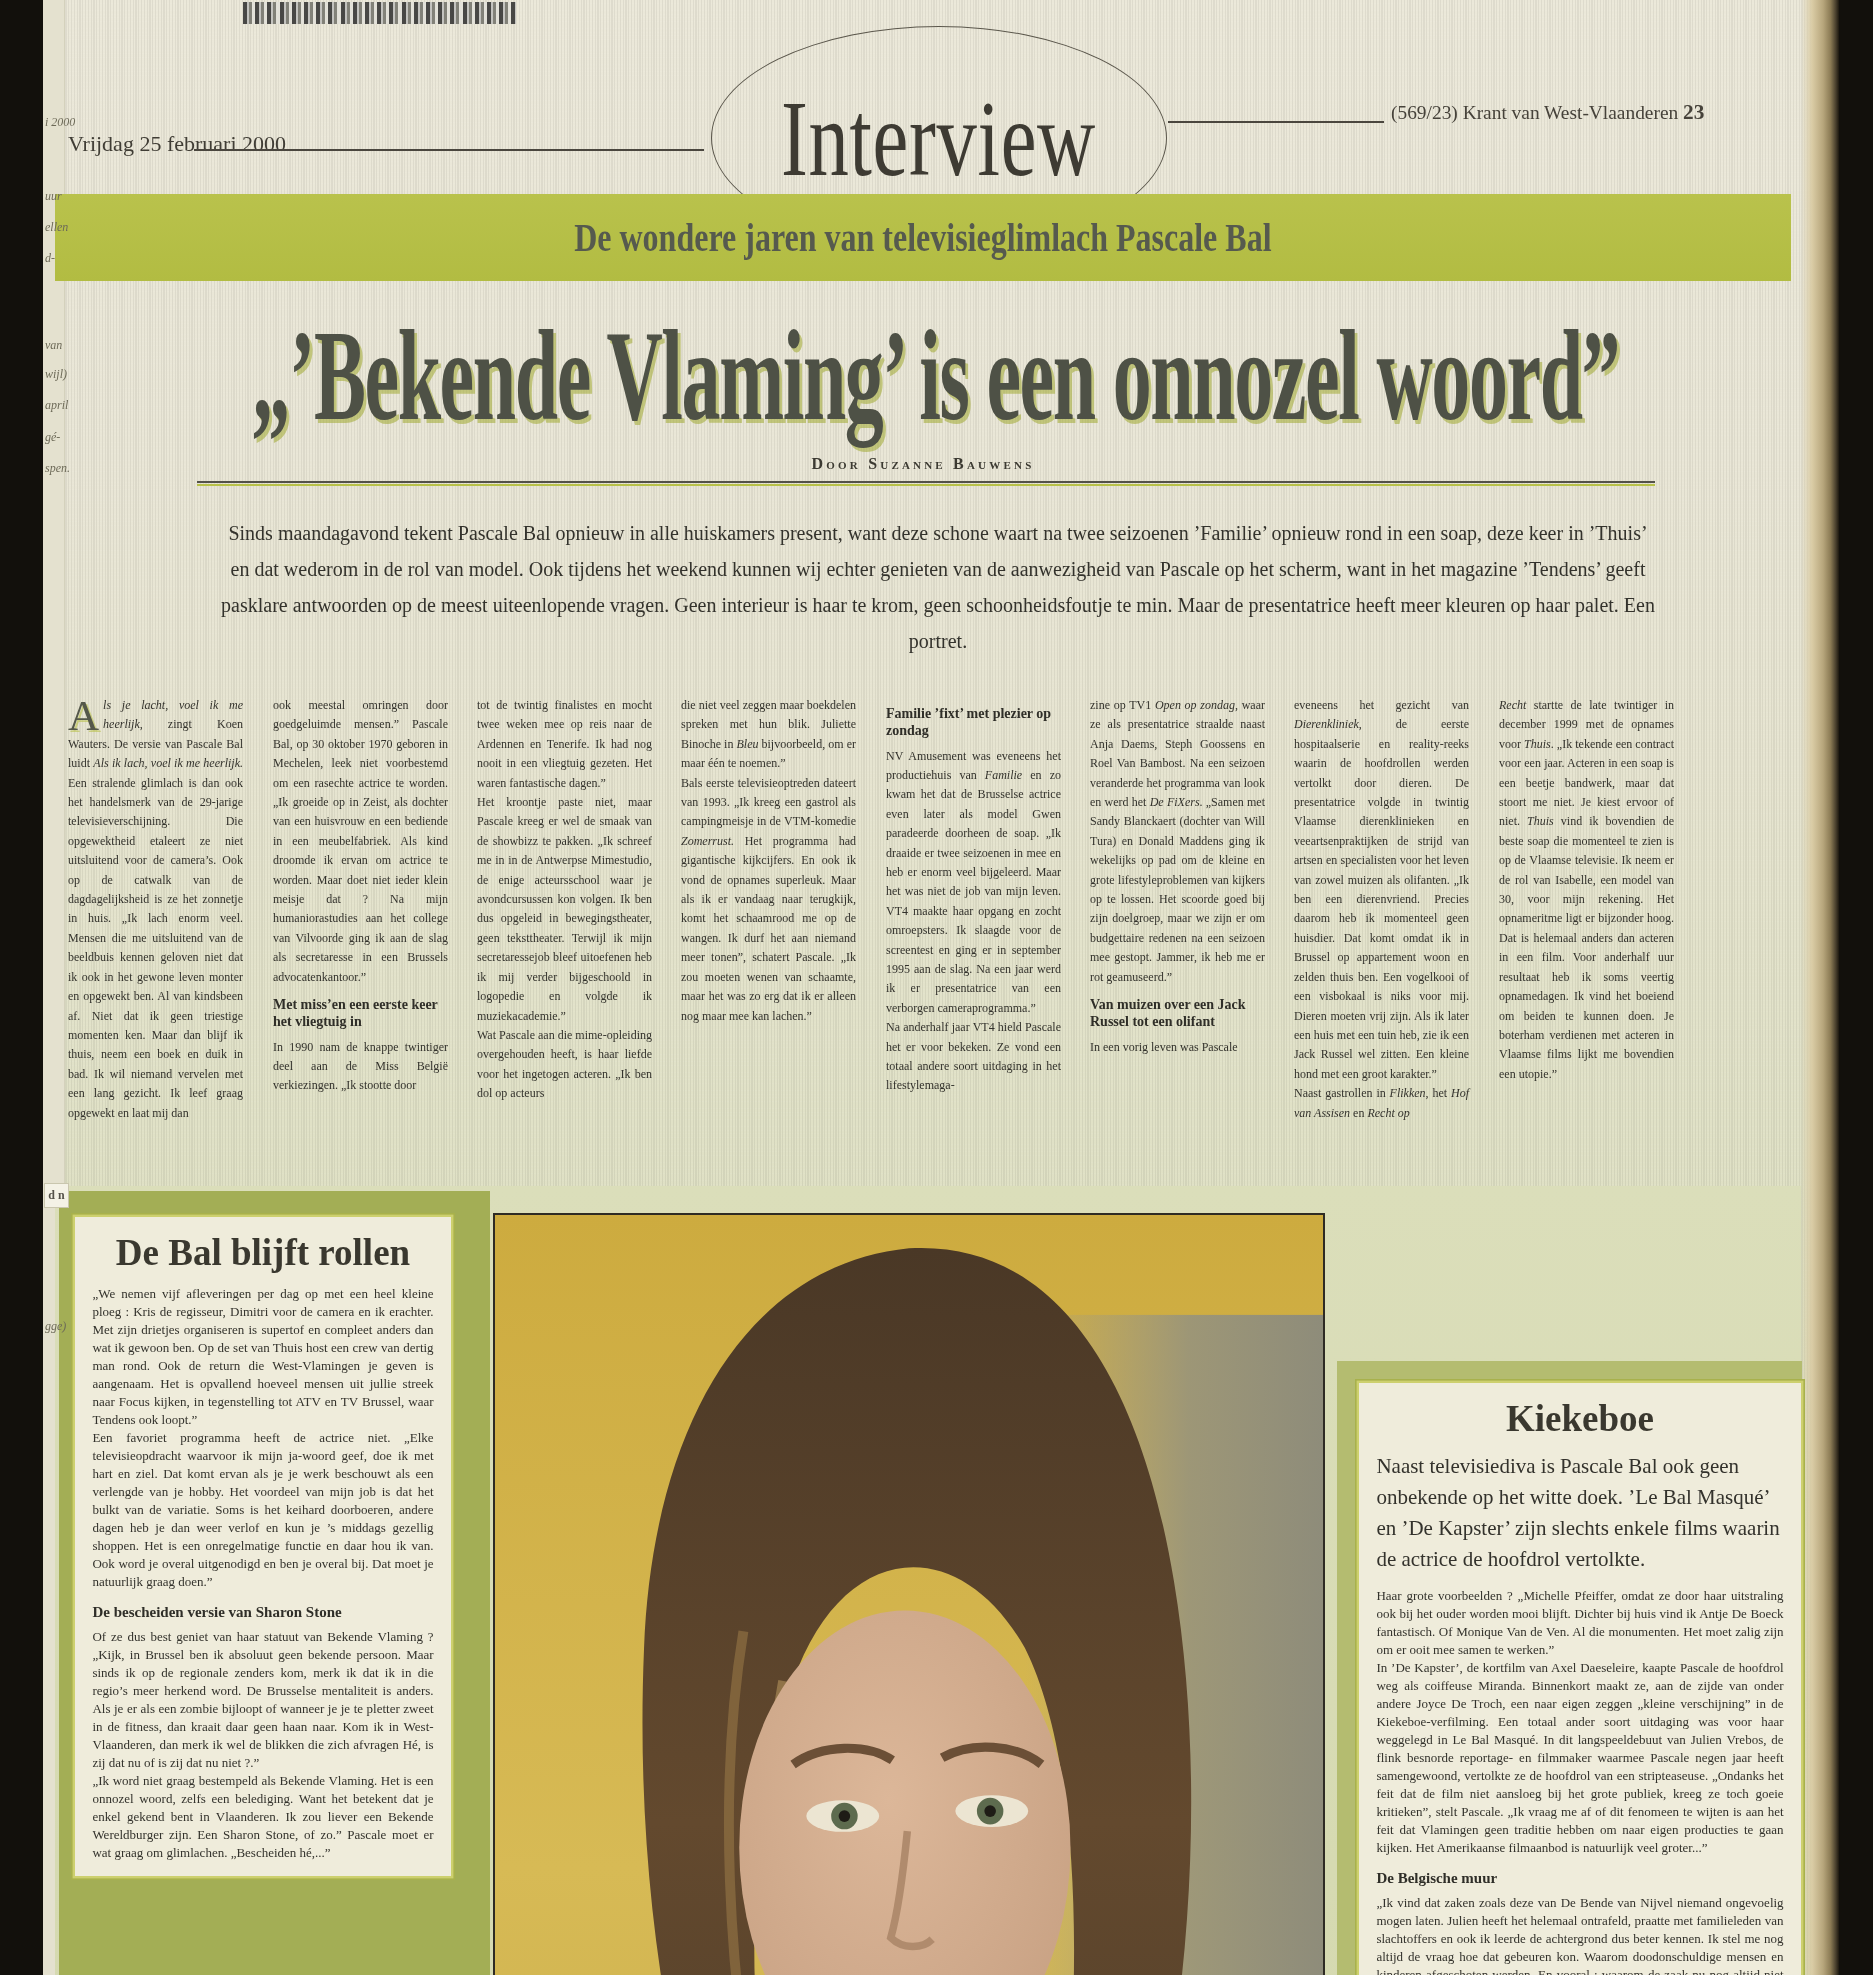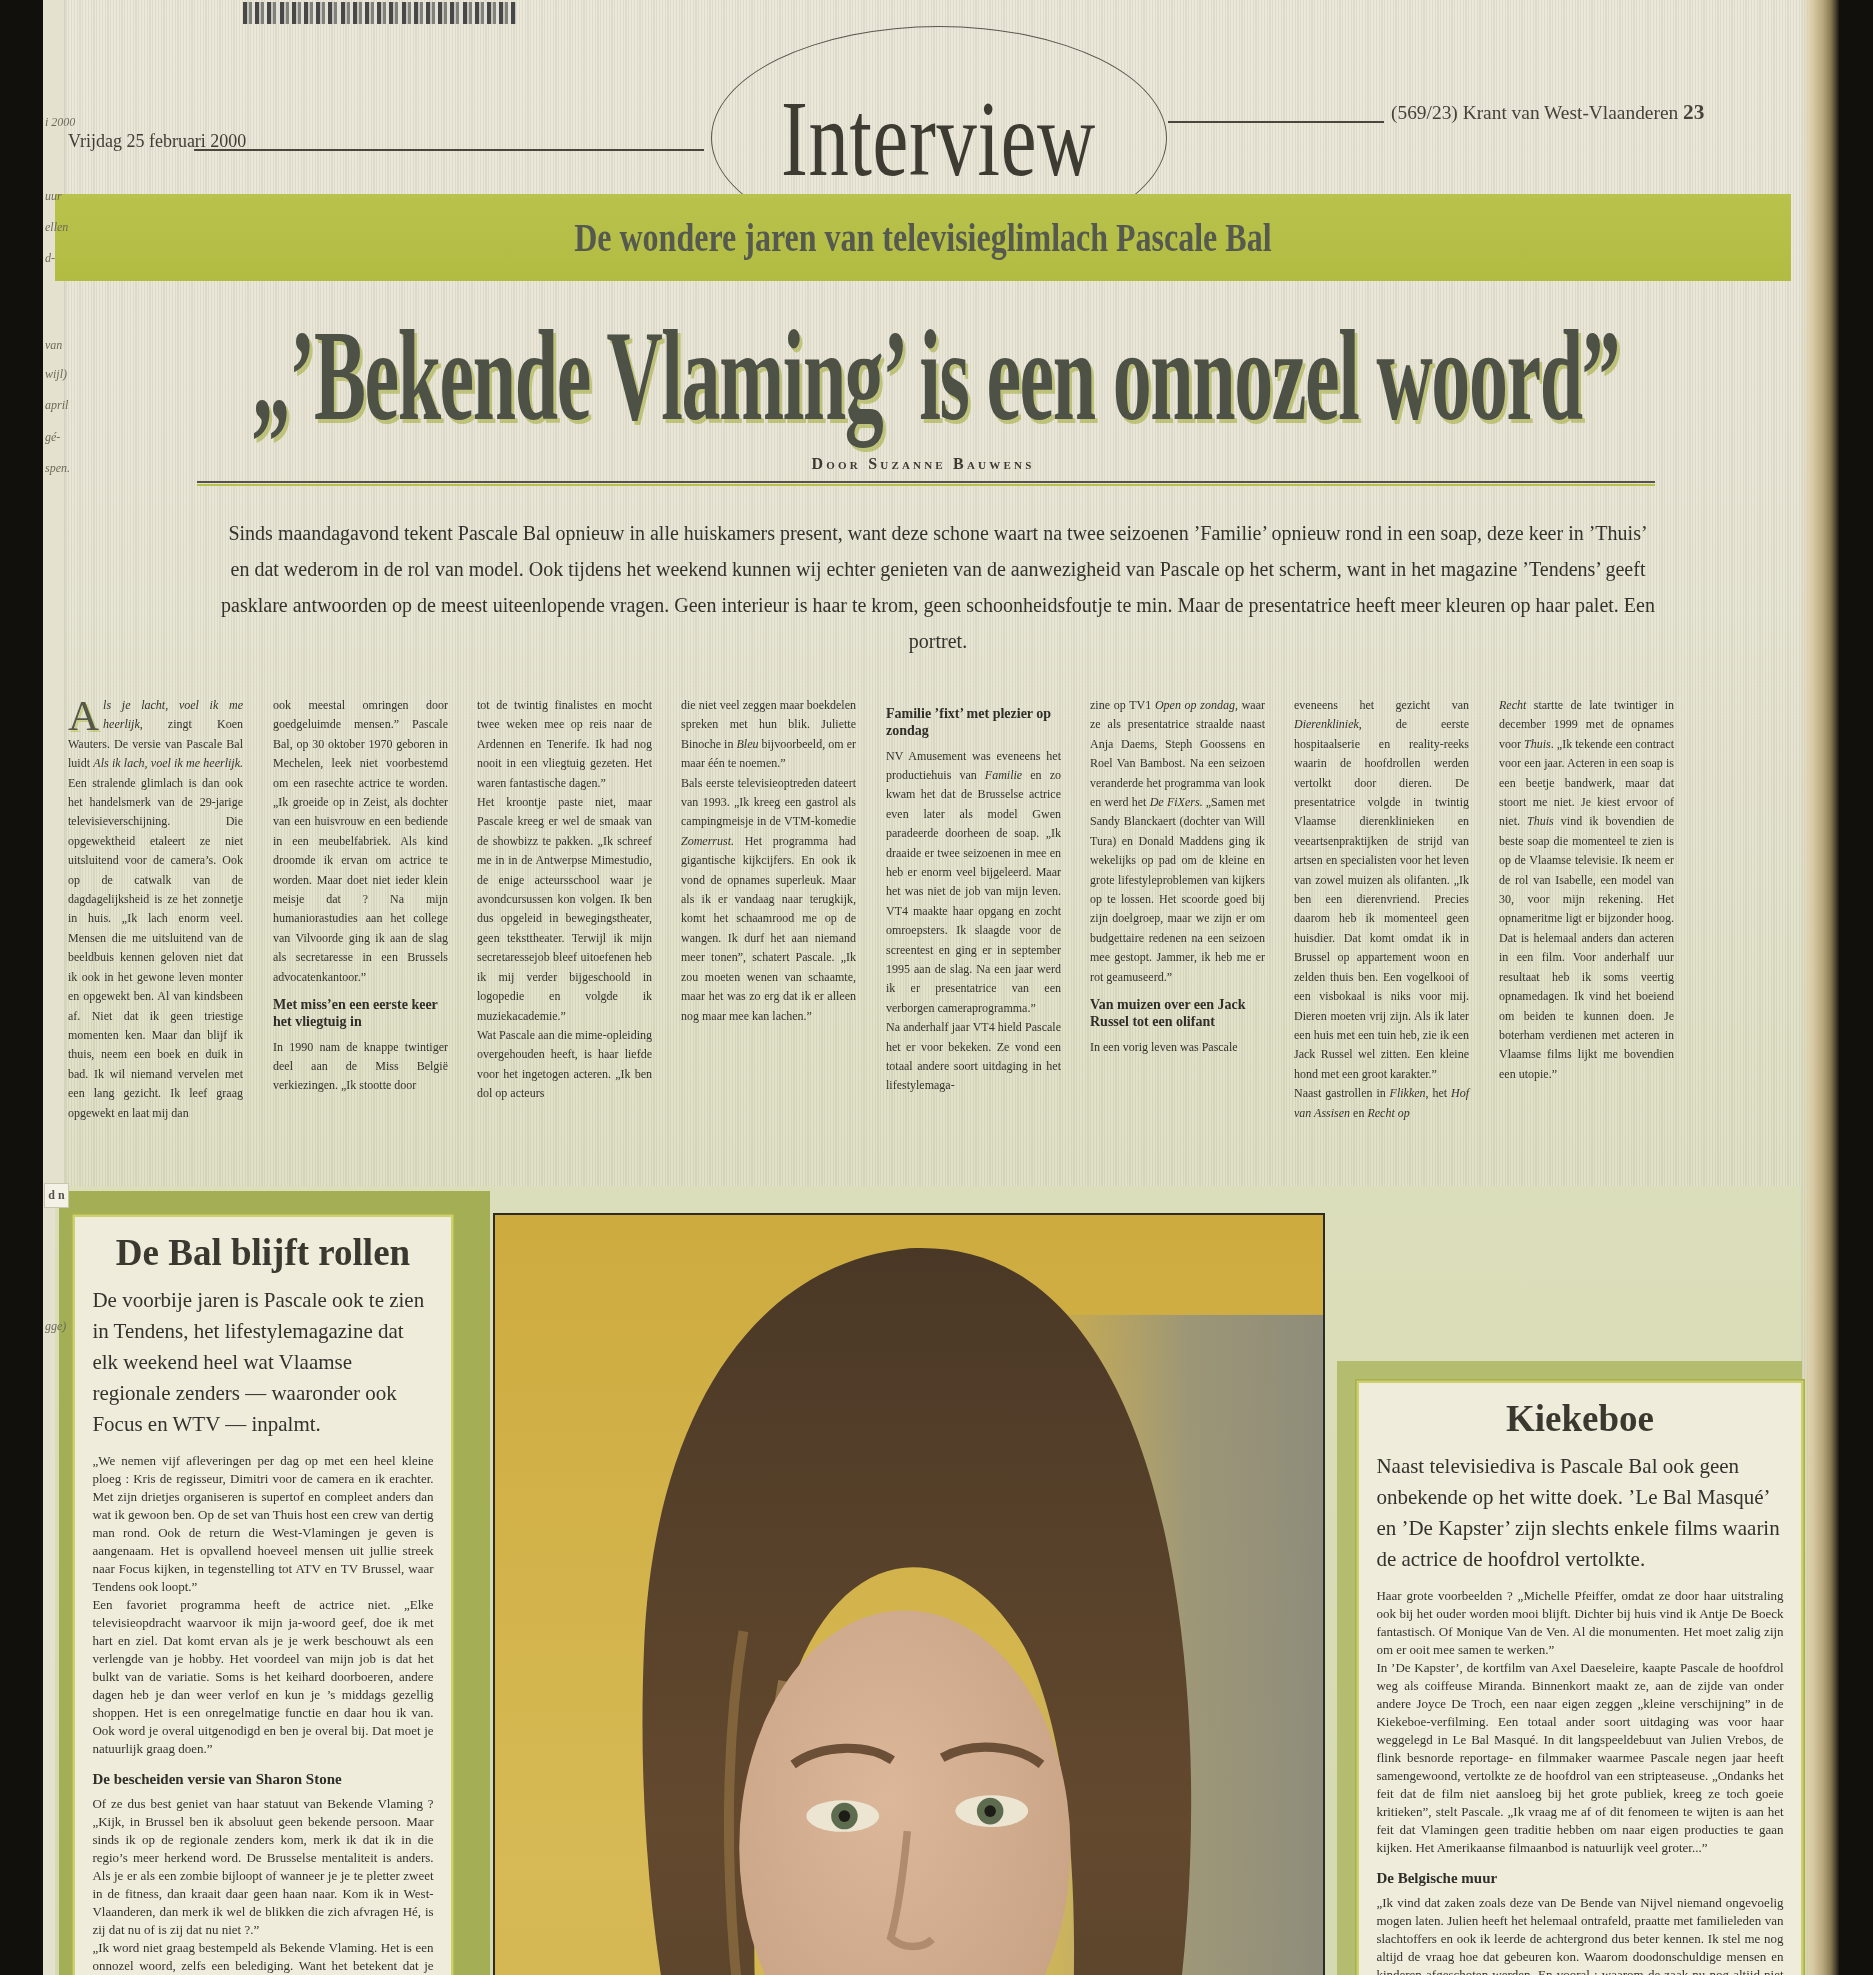--- a/index.html
+++ b/index.html
@@ -26,21 +26,21 @@
   #edge-strip{position:absolute;left:43px;top:0;width:20.5px;height:2549px;background:#e4e1cf;border-right:0.4px solid #d4d1bc;}
   .edge-frag{position:absolute;left:1.6px;font-size:12px;color:#6d6a58;font-style:italic;white-space:nowrap;}
   .edge-box{position:absolute;left:0.8px;width:23px;background:#f4f2e6;border:0.8px solid #c9c6ae;color:#55524a;
     font-size:12px;font-weight:bold;text-align:center;padding:4px 0;}
   
   #dither{
     position:absolute;left:243px;top:2.4px;width:273px;height:21.3px;opacity:.85;
     background:repeating-linear-gradient(90deg,#2c2c2c 0 4px,#bdbdbb 4px 6px,#707068 6px 9px,#e2e1da 9px 12.2px);
   }
   
-  #date{position:absolute;left:68px;top:131px;font-size:18px;color:#403d35;}
+  #date{position:absolute;left:68px;top:131px;font-size:22px;color:#403d35;}
   #rule-left{position:absolute;left:194px;top:149px;width:510px;height:1.6px;background:#4a463e;}
   #rule-right{position:absolute;left:1168px;top:121px;width:216px;height:1.6px;background:#4a463e;}
   #oval{
     position:absolute;left:711px;top:26px;width:454px;height:222px;
     border:1.6px solid #5b574c;border-radius:50%;
     display:flex;align-items:center;justify-content:center;background:transparent;
   }
   #oval .word{
     font-size:96px;color:#3e3b33;transform:scale(.84,1.12);white-space:nowrap;letter-spacing:0.8px;
   }
@@ -180,21 +180,20 @@
       <p class="bodytext"><span class="ital">Recht</span><span> startte de late twintiger in december 1999 met de opnames voor </span><span class="ital">Thuis</span><span>. „Ik tekende een contract voor een jaar. Acteren in een soap is een beetje bandwerk, maar dat stoort me niet. Je kiest ervoor of niet. </span><span class="ital">Thuis</span><span> vind ik bovendien de beste soap die momenteel te zien is op de Vlaamse televisie. Ik neem er de rol van Isabelle, een model van 30, voor mijn rekening. Het opnameritme ligt er bijzonder hoog. Dat is helemaal anders dan acteren in een film. Voor anderhalf uur resultaat heb ik soms veertig opnamedagen. Ik vind het boeiend om beiden te kunnen doen. Je boterham verdienen met acteren in Vlaamse films lijkt me bovendien een utopie.”</span></p>
     </div>
 </div>
 
 <div id="lower-base"></div>
 <div id="olive-left"></div>
 <div id="olive-right"></div>
 
 <div id="box-left" class="sidebox">
   <h2 class="boxtitle">De Bal blijft rollen</h2>
-  <p class="boxintro">De voorbije jaren is Pascale ook te zien in Tendens, het lifestylemagazine dat elk weekend heel wat Vlaamse regionale zenders — waaronder ook Focus en WTV — inpalmt.</p>
   <div>
       <p class="boxtext">„We nemen vijf afleveringen per dag op met een heel kleine ploeg : Kris de regisseur, Dimitri voor de camera en ik erachter. Met zijn drietjes organiseren is supertof en compleet anders dan wat ik gewoon ben. Op de set van Thuis host een crew van dertig man rond. Ook de return die West-Vlamingen je geven is aangenaam. Het is opvallend hoeveel mensen uit jullie streek naar Focus kijken, in tegenstelling tot ATV en TV Brussel, waar Tendens ook loopt.”</p>
       <p class="boxtext">Een favoriet programma heeft de actrice niet. „Elke televisieopdracht waarvoor ik mijn ja-woord geef, doe ik met hart en ziel. Dat komt ervan als je je werk beschouwt als een verlengde van je hobby. Het voordeel van mijn job is dat het bulkt van de variatie. Soms is het keihard doorboeren, andere dagen heb je dan weer verlof en kun je ’s middags gezellig shoppen. Het is een onregelmatige functie en daar hou ik van. Ook word je overal uitgenodigd en ben je overal bij. Dat moet je natuurlijk graag doen.”</p>
     </div>
   <h3 class="boxhead">De bescheiden versie van Sharon Stone</h3>
   <div>
       <p class="boxtext">Of ze dus best geniet van haar statuut van Bekende Vlaming ? „Kijk, in Brussel ben ik absoluut geen bekende persoon. Maar sinds ik op de regionale zenders kom, merk ik dat ik in die regio’s meer herkend word. De Brusselse mentaliteit is anders. Als je er als een zombie bijloopt of wanneer je je te pletter zweet in de fitness, dan kraait daar geen haan naar. Kom ik in West-Vlaanderen, dan merk ik wel de blikken die zich afvragen Hé, is zij dat nu of is zij dat nu niet ?.”</p>
       <p class="boxtext">„Ik word niet graag bestempeld als Bekende Vlaming. Het is een onnozel woord, zelfs een belediging. Want het betekent dat je enkel gekend bent in Vlaanderen. Ik zou liever een Bekende Wereldburger zijn. Een Sharon Stone, of zo.” Pascale moet er wat graag om glimlachen. „Bescheiden hé,...”</p>
     </div>
 

